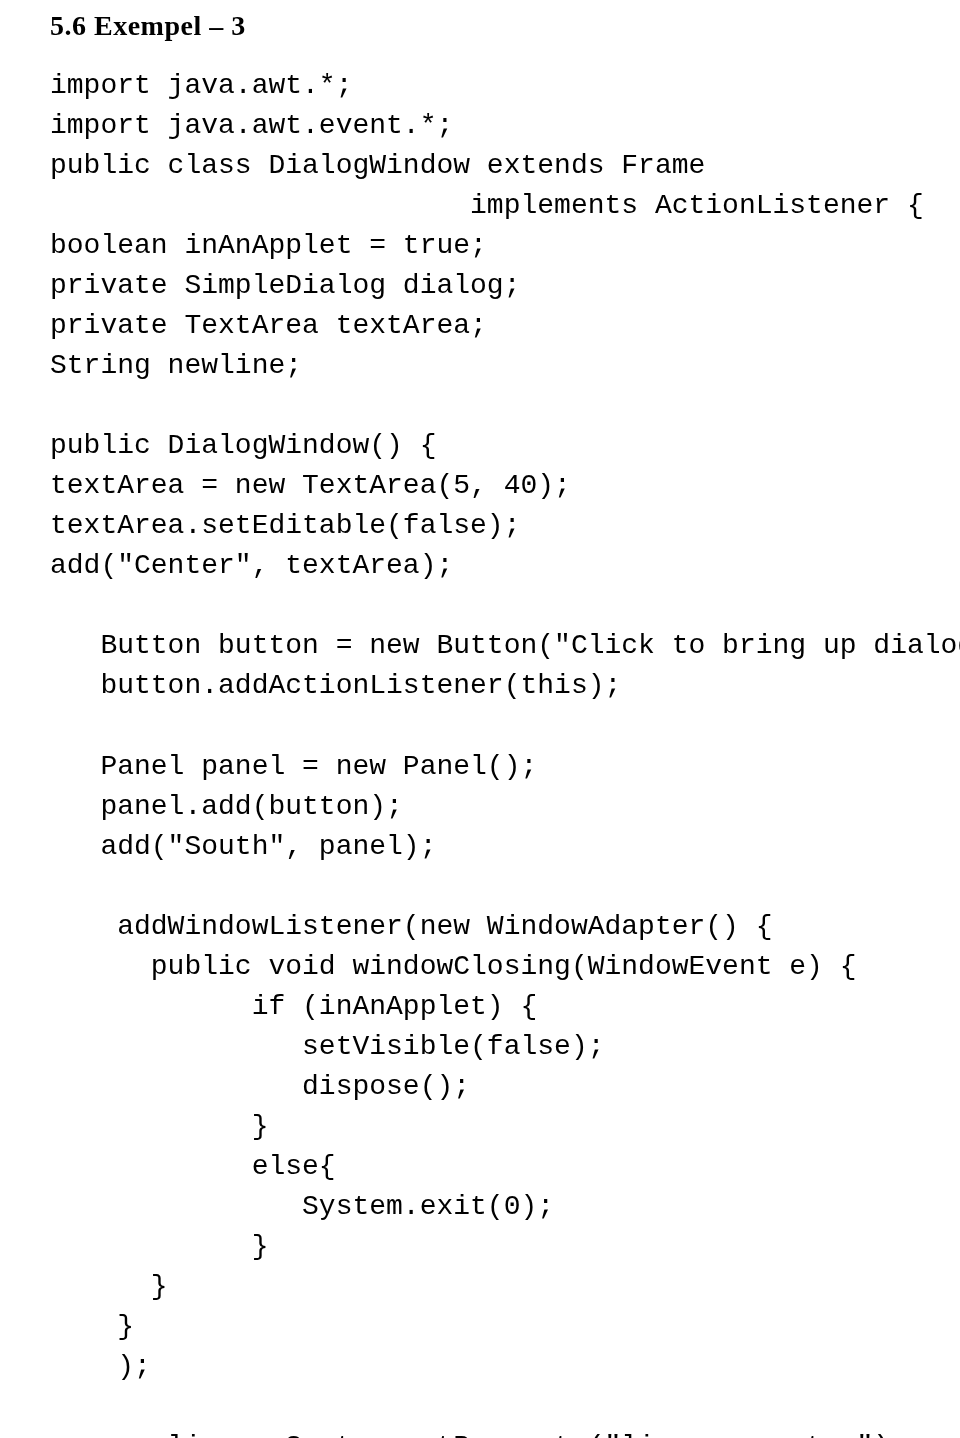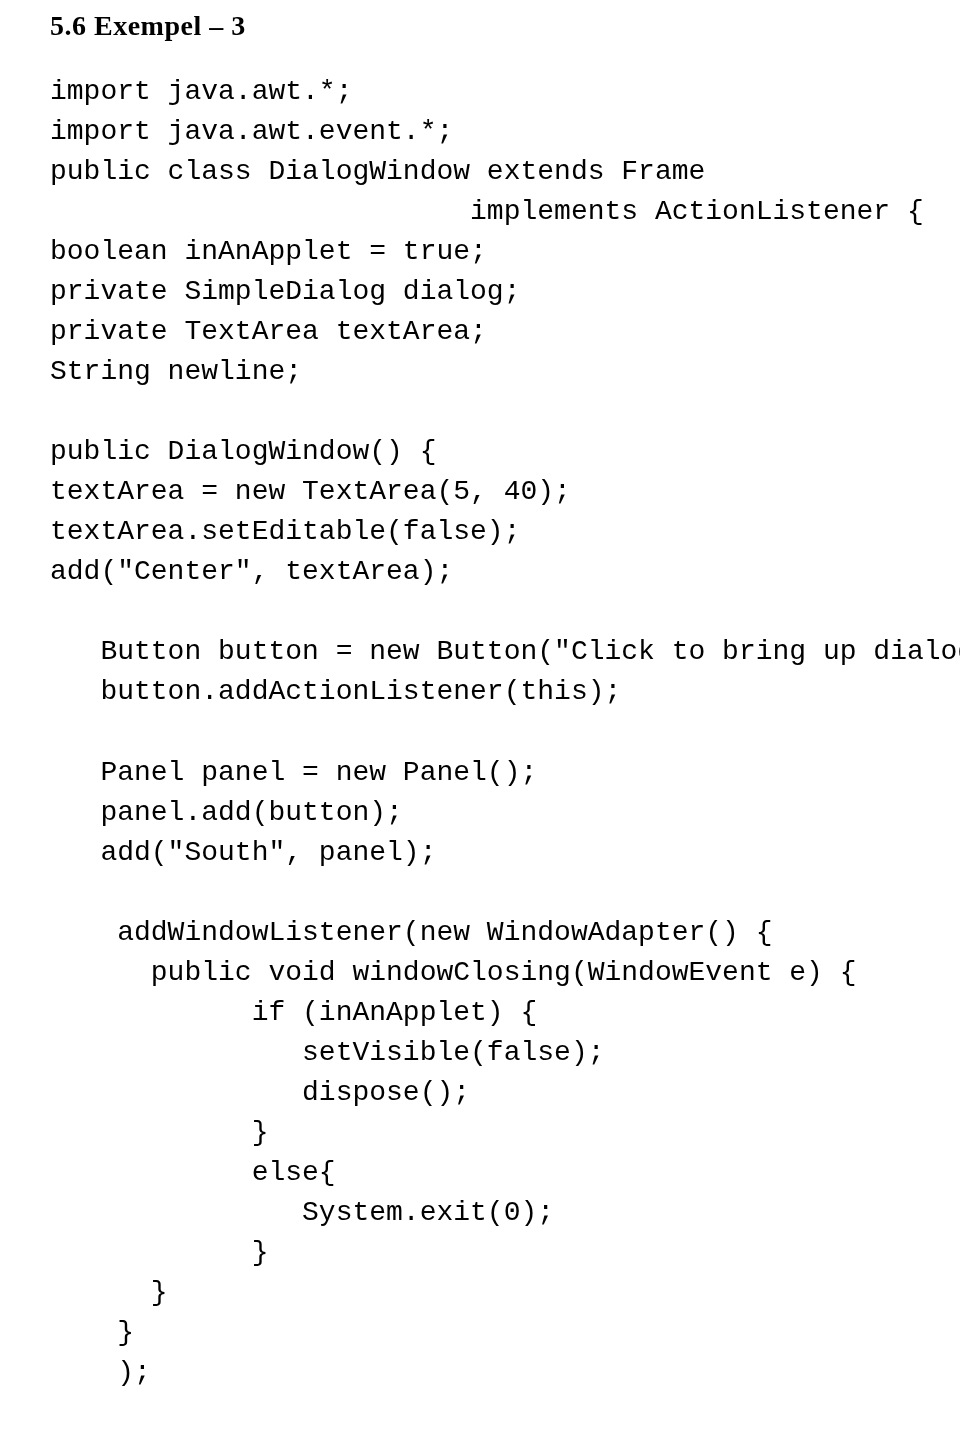--- a/index.html
+++ b/index.html
@@ -14,21 +14,21 @@
     background: #ffffff;
     padding: 10px 50px 50px 50px;
     box-sizing: border-box;
     font-family: "Times New Roman", Times, serif;
     color: #000000;
   }
   .heading {
     font-family: "Times New Roman", Times, serif;
     font-weight: bold;
     font-size: 28px;
-    margin: 0 0 30px 0;
+    margin: 0 0 24px 0;
     letter-spacing: 0.5px;
   }
   .code {
     font-family: "Courier New", Courier, monospace;
     font-size: 28px;
     line-height: 1.43;
     white-space: pre;
     margin: 0;
   }
 </style>

